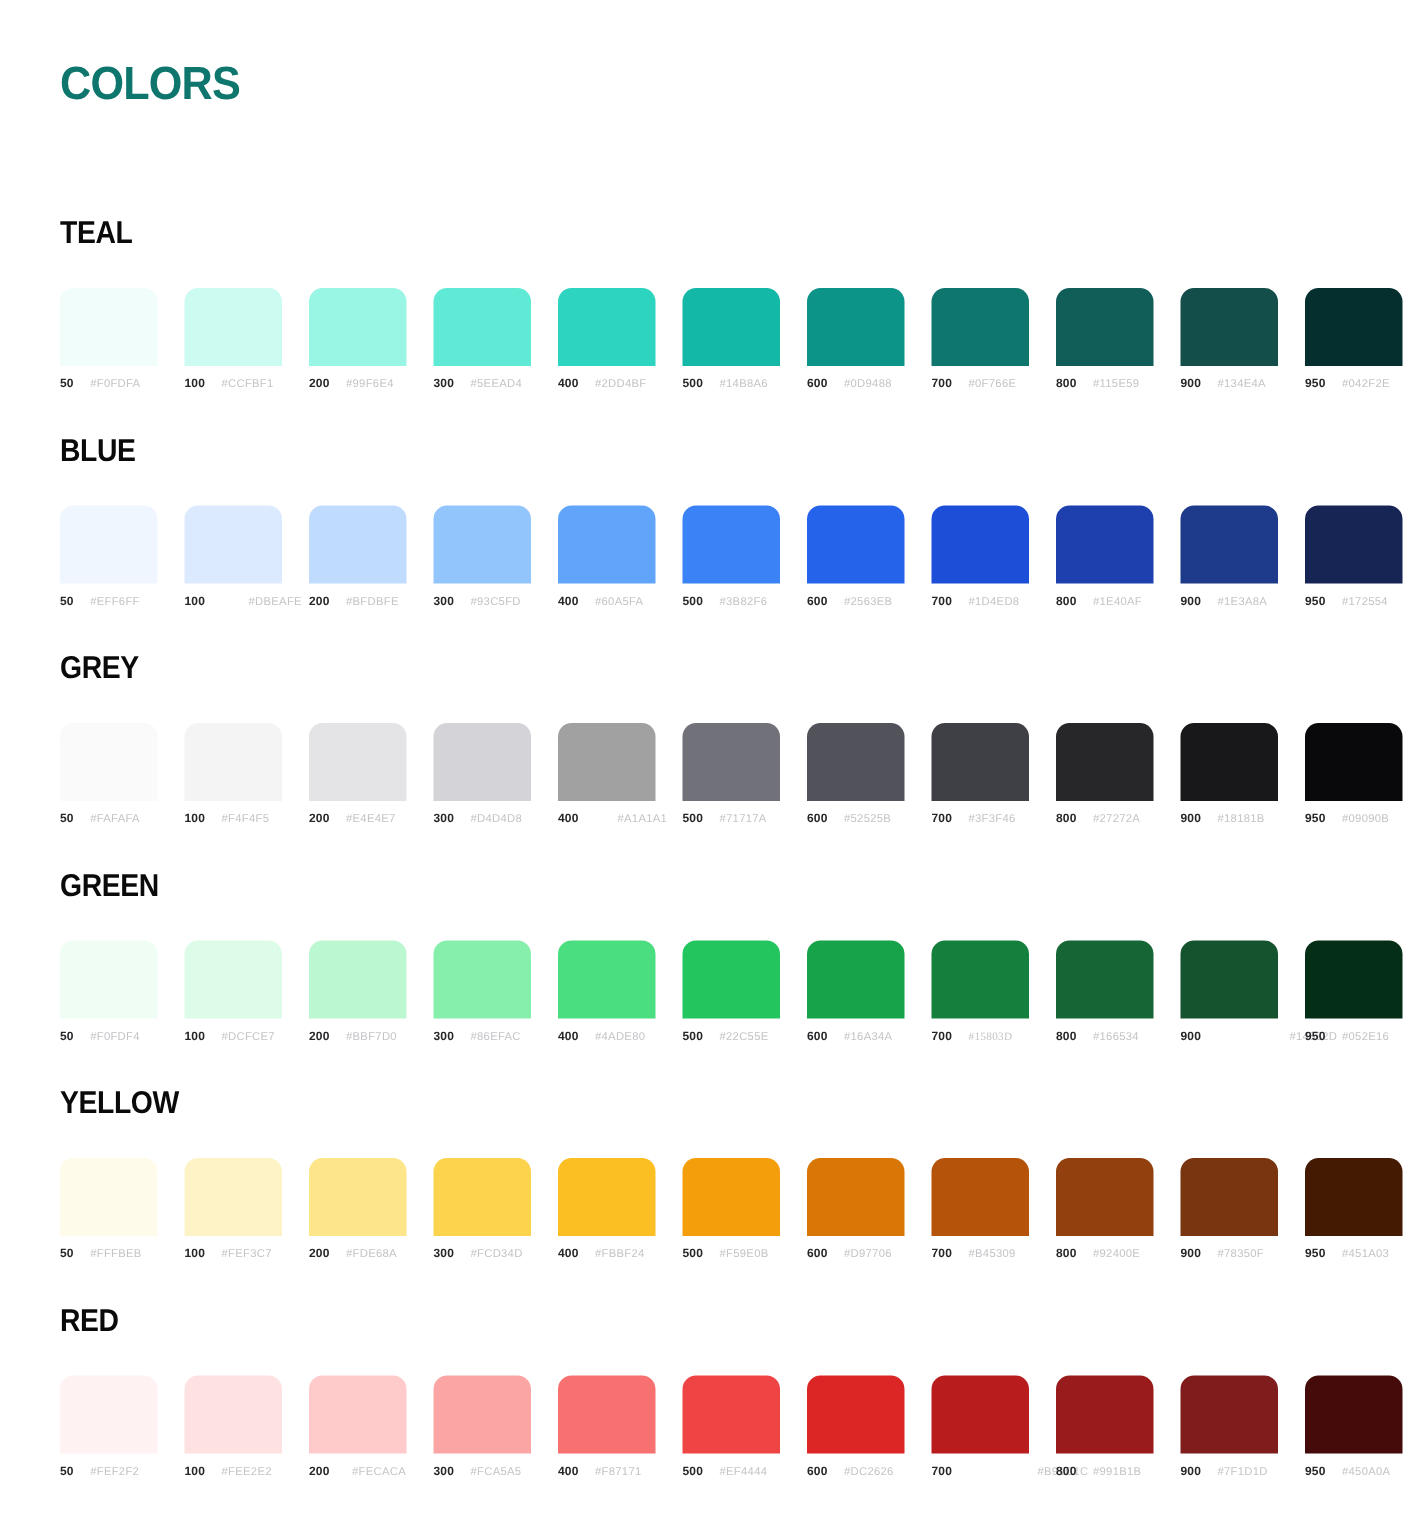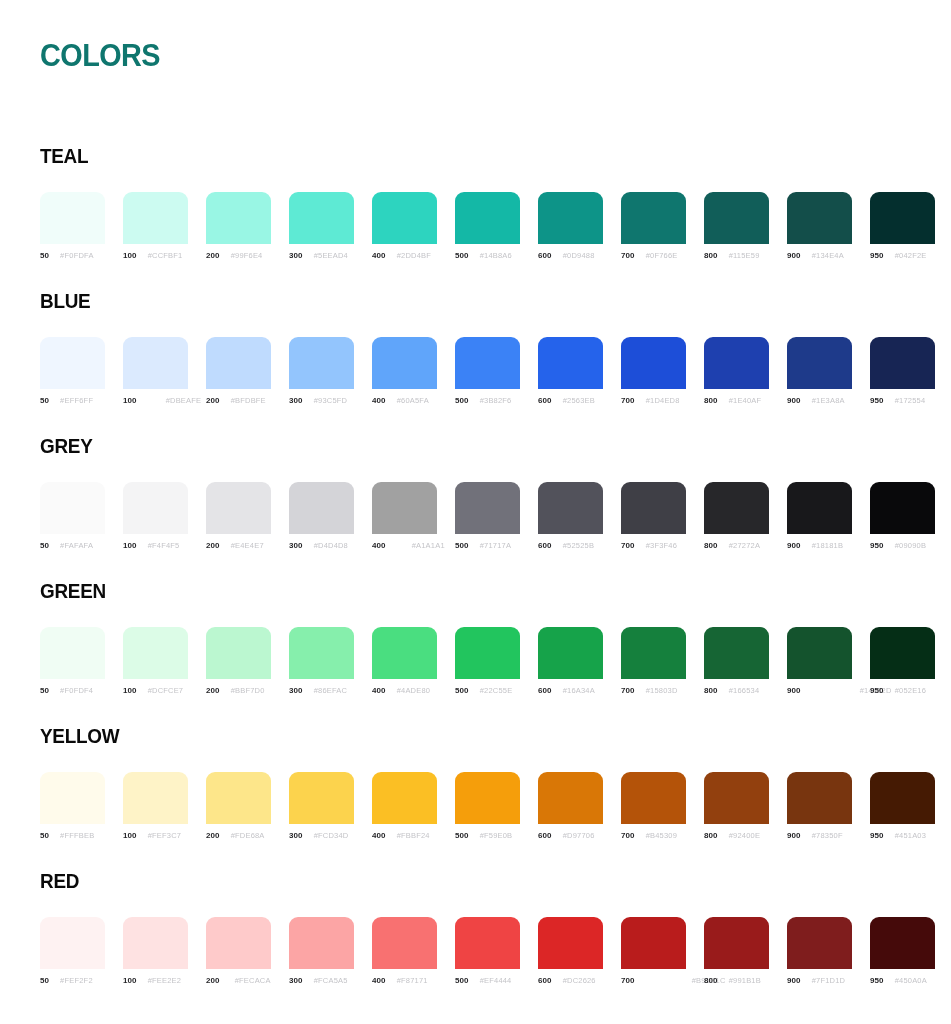--- a/index.html
+++ b/index.html
@@ -388,21 +388,21 @@
             <div class="swatch-chip" style="background: rgb(22, 163, 74);"></div>
             <div class="swatch-meta">
               <span class="shade-num" style="color: rgb(39, 39, 42);">600</span>
               <span class="shade-hex" style="color: rgb(196, 196, 200);">#16A34A</span>
             </div>
           </div>
           <div class="swatch-cell">
             <div class="swatch-chip" style="background: rgb(21, 128, 61);"></div>
             <div class="swatch-meta">
               <span class="shade-num" style="color: rgb(39, 39, 42);">700</span>
-              <span class="shade-hex" style="color: rgb(196, 196, 200);">#15803D</span>
+              <span class="shade-hex" style="color: rgb(196, 196, 200); font-family: Liberation Serif, serif;">#15803D</span>
             </div>
           </div>
           <div class="swatch-cell">
             <div class="swatch-chip" style="background: rgb(22, 101, 52);"></div>
             <div class="swatch-meta">
               <span class="shade-num" style="color: rgb(39, 39, 42);">800</span>
               <span class="shade-hex" style="color: rgb(196, 196, 200);">#166534</span>
             </div>
           </div>
           <div class="swatch-cell">

